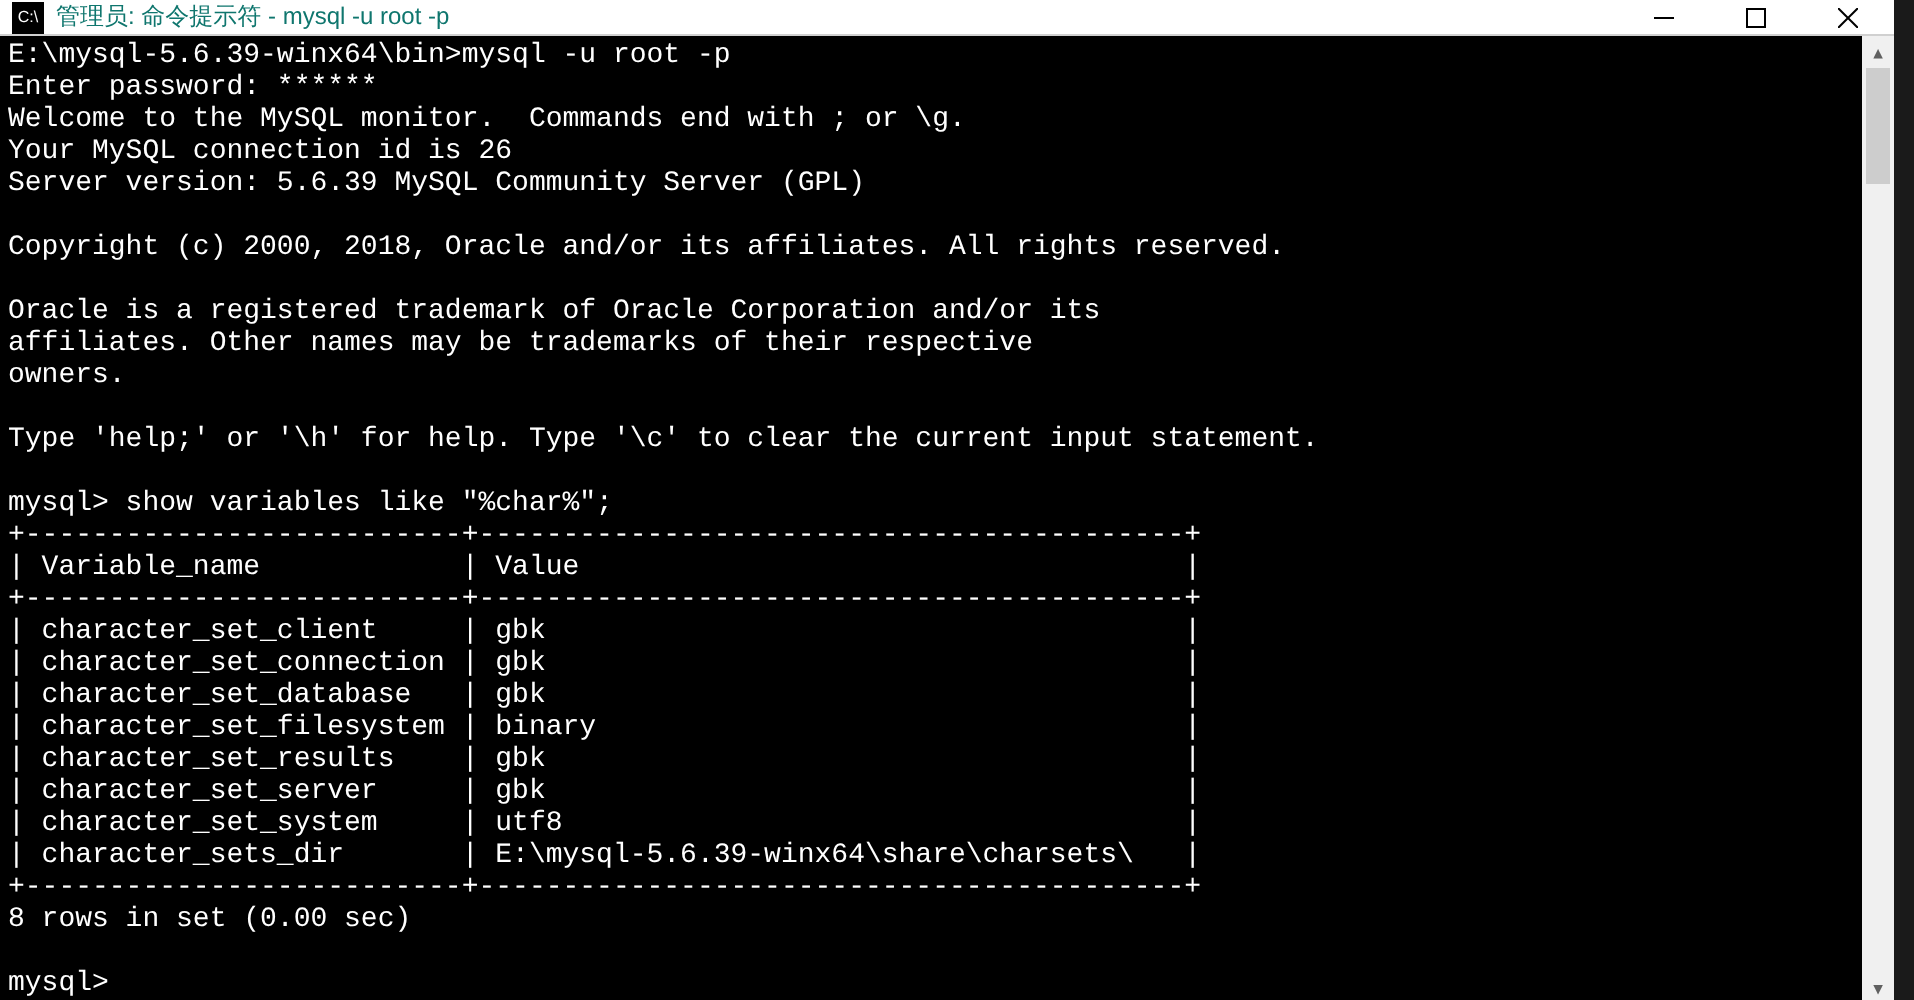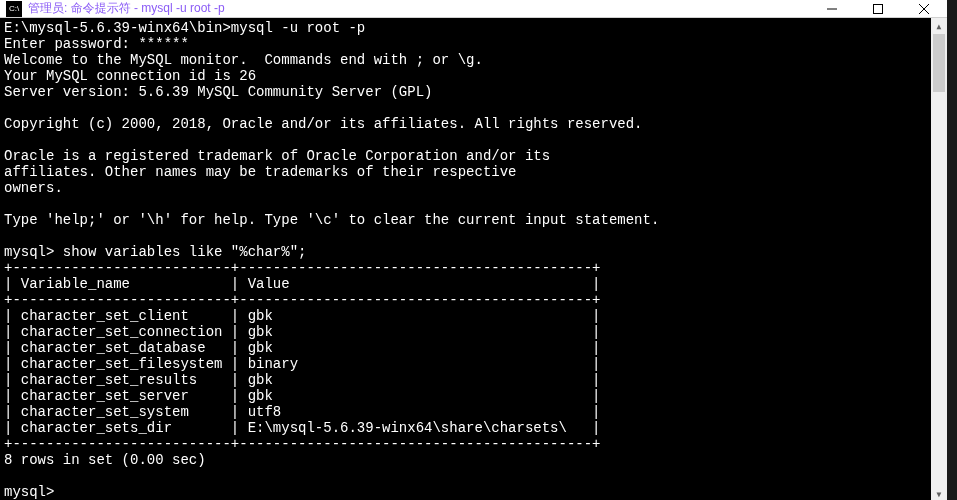--- a/index.html
+++ b/index.html
@@ -41,21 +41,21 @@
       background: #000000;
       color: #ffffff;
       font-size: 8px;
       display: flex;
       align-items: center;
       justify-content: center;
       font-family: Arial, sans-serif;
     }
     .titlebar-text {
       font-size: 12px;
-      color: #8b5cf6;
+      color: #0f766e;
       font-family: "Microsoft YaHei", "SimSun", sans-serif;
     }
     .titlebar-controls {
       display: flex;
       height: 100%;
     }
     .titlebar-btn {
       width: 46px;
       height: 100%;
       display: flex;

